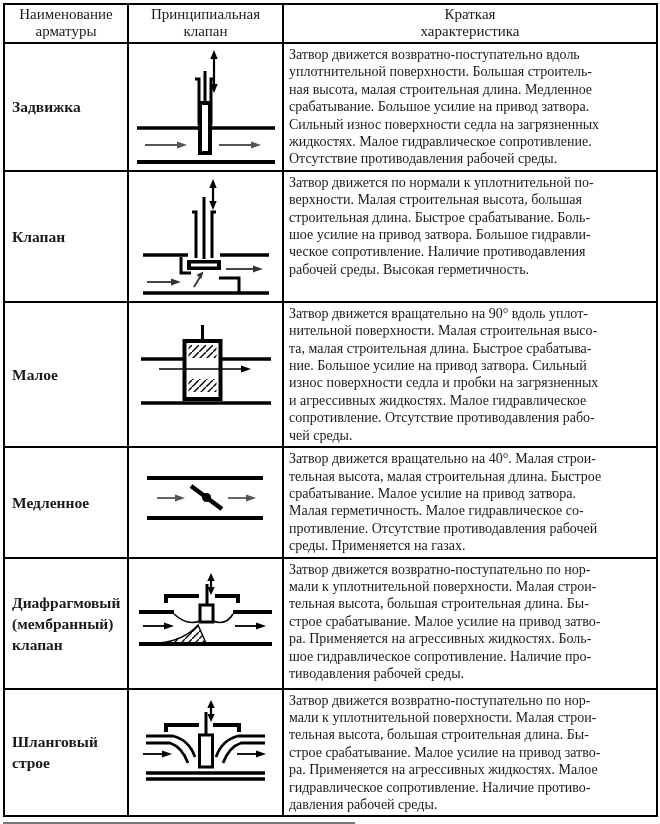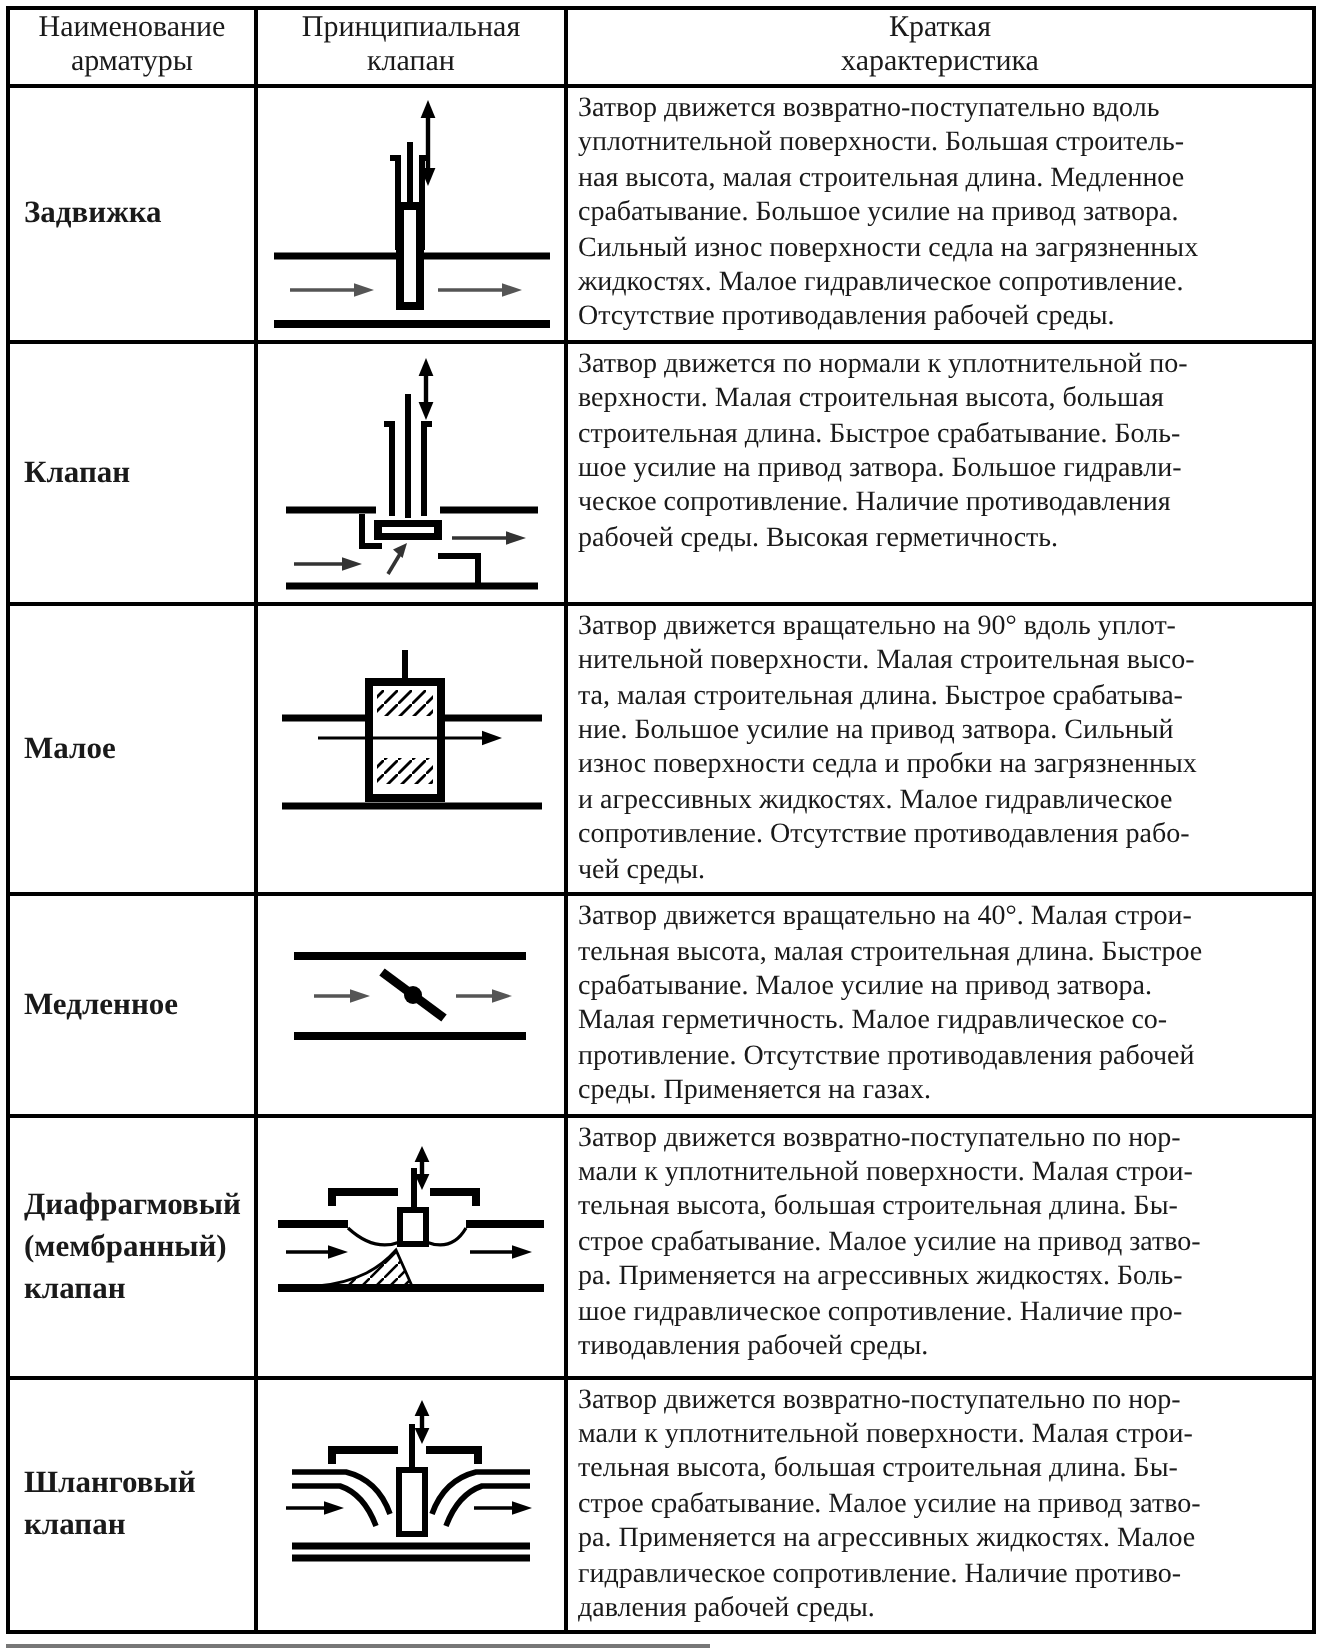--- a/index.html
+++ b/index.html
@@ -211,21 +211,21 @@
     <td class="desc-cell">Затвор движется возвратно-поступательно по нор-
 мали к уплотнительной поверхности. Малая строи-
 тельная высота, большая строительная длина. Бы-
 строе срабатывание. Малое усилие на привод затво-
 ра. Применяется на агрессивных жидкостях. Боль-
 шое гидравлическое сопротивление. Наличие про-
 тиводавления рабочей среды.</td>
   </tr>
         <tr>
     <td class="name-cell">Шланговый
-клапан</td>
+строе</td>
     <td class="schema-cell">
             <svg class="sch mt5" width="153" height="92" viewBox="0 0 153 92">
     <line x1="82" y1="12" x2="82" y2="20" stroke="#000" stroke-width="2.2"></line>
     <polygon points="82,5 78.3,13 85.7,13" fill="#000"></polygon>
     <polygon points="82,27 78.3,19 85.7,19" fill="#000"></polygon>
     <line x1="77" y1="17" x2="77" y2="42" stroke="#000" stroke-width="3"></line>
     <path d="M37,37 L37,30 L70,30" stroke="#000" stroke-width="4" fill="none"></path>
     <path d="M84,30 L110,30 L110,37" stroke="#000" stroke-width="4" fill="none"></path>
     <rect x="70.5" y="40" width="13" height="32" fill="#fff" stroke="#000" stroke-width="3"></rect>
     <path d="M17,41 L44,41 Q60,45 66,62" stroke="#000" stroke-width="2.8" fill="none"></path>

